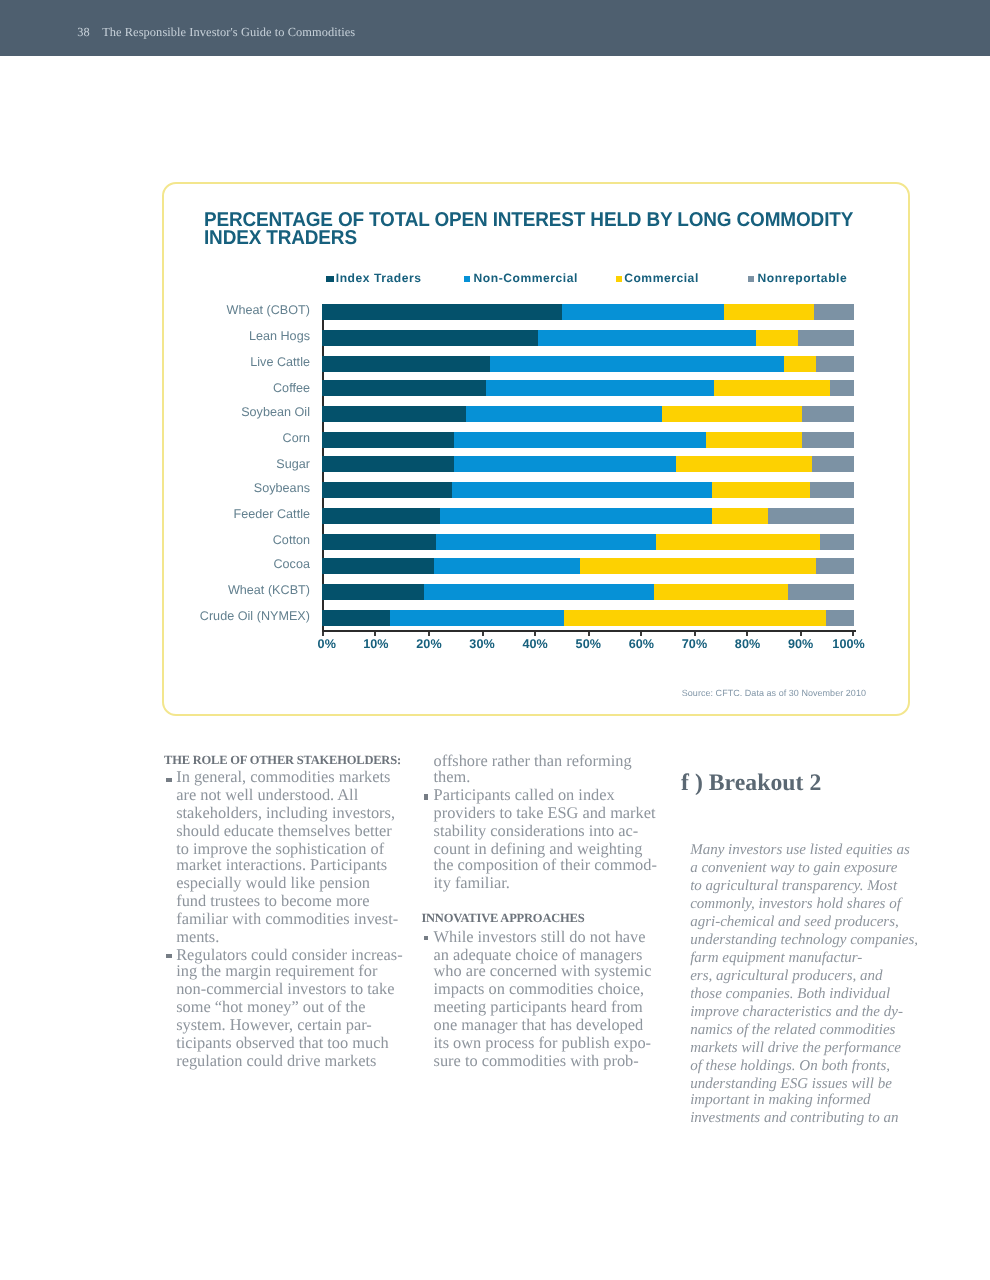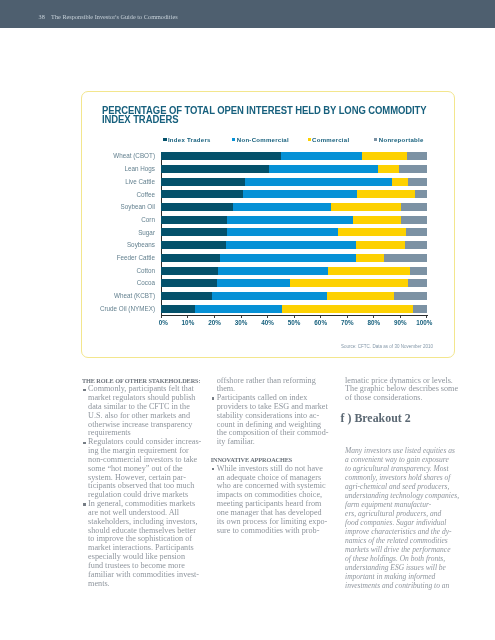--- a/index.html
+++ b/index.html
@@ -240,47 +240,39 @@
       <div class="axis-lbl" style="left: 342.3px;">100%</div>
     </div>
   <div id="chart-source">Source: CFTC.  Data as of 30 November 2010</div>
 </div>
 
 <div id="body-cols">
   <div class="col" id="col1">
     <div class="sec-head">THE ROLE OF OTHER STAKEHOLDERS:</div>
     <ul class="bullets" id="col1-bullets">
         <li>
-          <div class="tline">Commonly, participants felt that</div>
-          <div class="tline">market regulators should publish</div>
-          <div class="tline">data similar to the CFTC in the</div>
-          <div class="tline">U.S. also for other markets and</div>
-          <div class="tline">otherwise increase transparency</div>
-          <div class="tline">requirements</div>
-        </li>
-        <li>
-          <div class="tline">Regulators could consider increas-</div>
-          <div class="tline">ing the margin requirement for</div>
-          <div class="tline">non-commercial investors to take</div>
-          <div class="tline">some “hot money” out of the</div>
-          <div class="tline">system.  However, certain par-</div>
-          <div class="tline">ticipants observed that too much</div>
-          <div class="tline">regulation could drive markets</div>
-        </li>
-        <li>
           <div class="tline">In general, commodities markets</div>
           <div class="tline">are not well understood.  All</div>
           <div class="tline">stakeholders, including investors,</div>
           <div class="tline">should educate themselves better</div>
           <div class="tline">to improve the sophistication of</div>
           <div class="tline">market interactions.  Participants</div>
           <div class="tline">especially would like pension</div>
           <div class="tline">fund trustees to become more</div>
           <div class="tline">familiar with commodities invest-</div>
           <div class="tline">ments.</div>
+        </li>
+        <li>
+          <div class="tline">Regulators could consider increas-</div>
+          <div class="tline">ing the margin requirement for</div>
+          <div class="tline">non-commercial investors to take</div>
+          <div class="tline">some “hot money” out of the</div>
+          <div class="tline">system.  However, certain par-</div>
+          <div class="tline">ticipants observed that too much</div>
+          <div class="tline">regulation could drive markets</div>
         </li>
       </ul>
   </div>
 
   <div class="col" id="col2">
     <div class="blk" id="col2-cont">
         <div class="tline">offshore rather than reforming</div>
         <div class="tline">them.</div>
       </div>
     <ul class="bullets" id="col2-bullets-top">
@@ -296,44 +288,39 @@
     <div class="gap"></div>
     <div class="sec-head">INNOVATIVE APPROACHES</div>
     <ul class="bullets" id="col2-bullets">
         <li>
           <div class="tline">While investors still do not have</div>
           <div class="tline">an adequate choice of managers</div>
           <div class="tline">who are concerned with systemic</div>
           <div class="tline">impacts on commodities choice,</div>
           <div class="tline">meeting participants heard from</div>
           <div class="tline">one manager that has developed</div>
-          <div class="tline">its own process for limiting expo-</div>
+          <div class="tline">its own process for publish expo-</div>
           <div class="tline">sure to commodities with prob-</div>
         </li>
       </ul>
   </div>
 
   <div class="col" id="col3">
-    <div id="col3-cont">
-        <div class="tline">lematic price dynamics or levels.</div>
-        <div class="tline">The graphic below describes some</div>
-        <div class="tline">of those considerations.</div>
-      </div>
     <div class="gap"></div>
     <h2 class="breakout"><span>f ) Breakout 2</span></h2>
     <div id="col3-body">
         <div class="tline">Many investors use listed equities as</div>
         <div class="tline">a convenient way to gain exposure</div>
         <div class="tline">to agricultural transparency.  Most</div>
         <div class="tline">commonly, investors hold shares of</div>
         <div class="tline">agri-chemical and seed producers,</div>
         <div class="tline">understanding technology companies,</div>
         <div class="tline">farm equipment manufactur-</div>
         <div class="tline">ers, agricultural producers, and</div>
-        <div class="tline">food companies.  Sugar individual</div>
+        <div class="tline">those companies.  Both individual</div>
         <div class="tline">improve characteristics and the dy-</div>
         <div class="tline">namics of the related commodities</div>
         <div class="tline">markets will drive the performance</div>
         <div class="tline">of these holdings.  On both fronts,</div>
         <div class="tline">understanding ESG issues will be</div>
         <div class="tline">important in making informed</div>
         <div class="tline">investments and contributing to an</div>
       </div>
   </div>
 </div>

